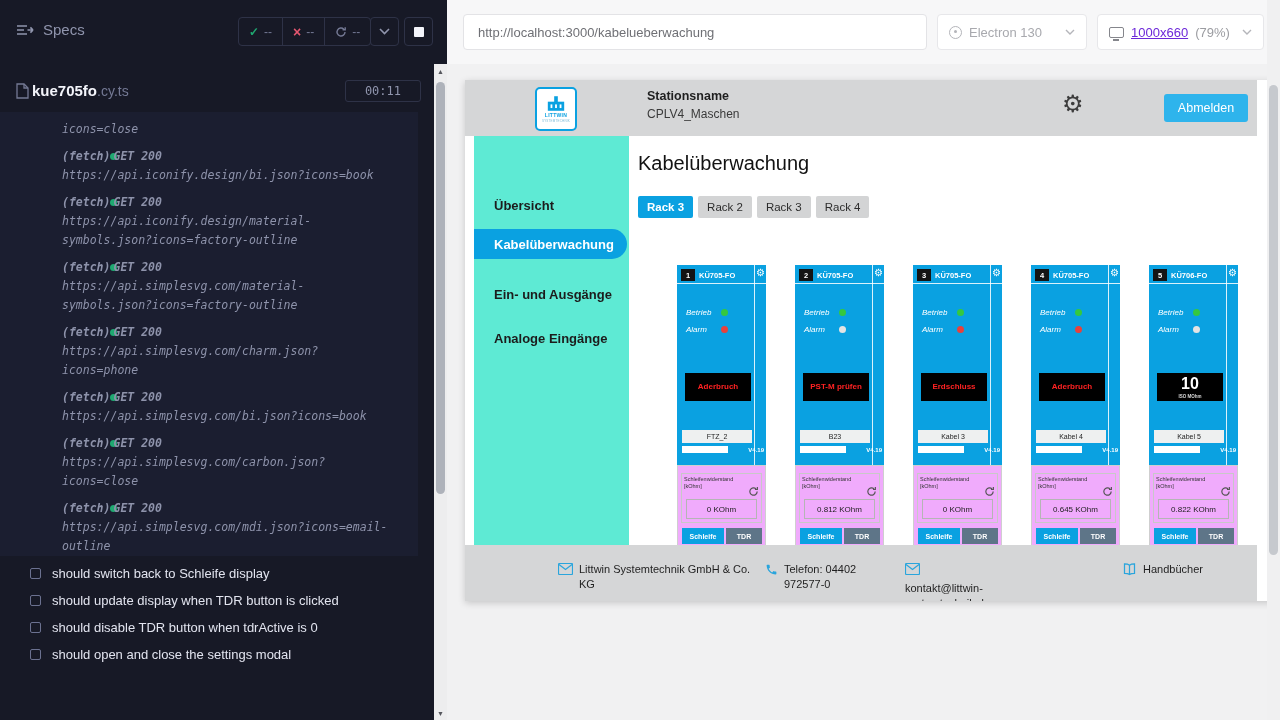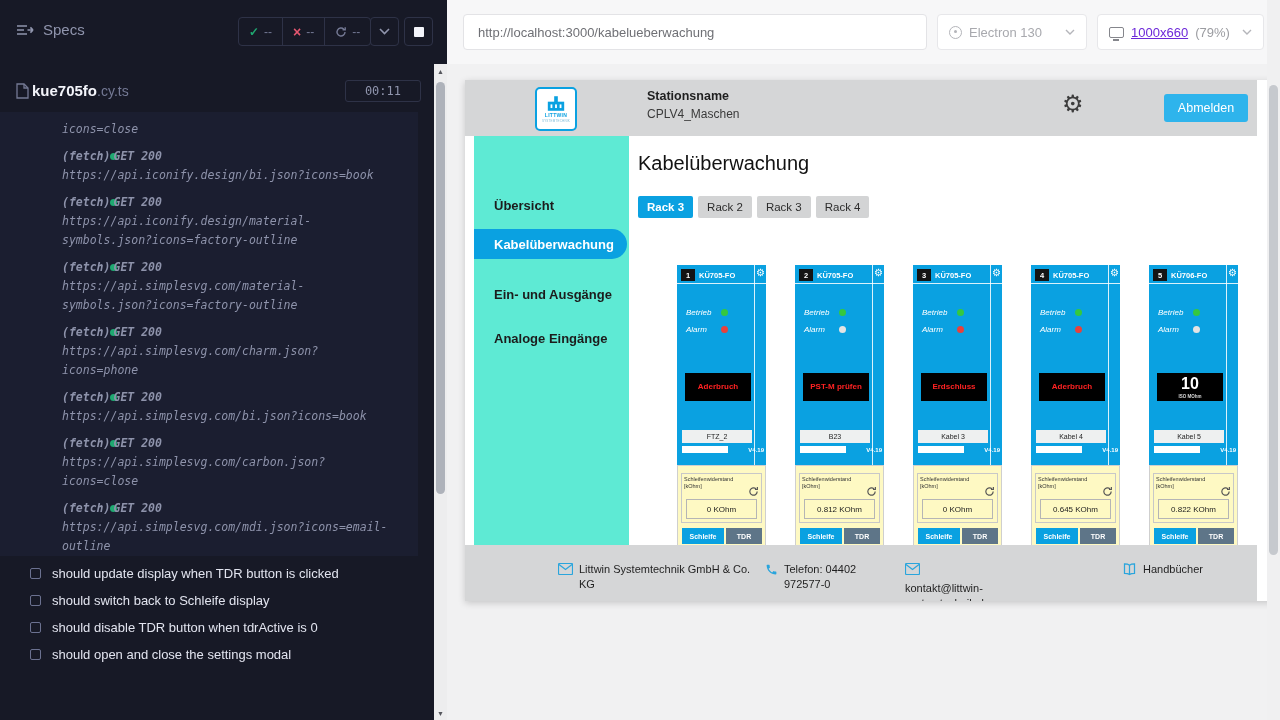--- a/index.html
+++ b/index.html
@@ -108,21 +108,21 @@
   .led.alarm-led.on { background:var(--led-red); }
   .card-status { position:absolute; left:8px; top:108px; width:66px; height:28px; background:#000; color:var(--status-red); font-size:8px; font-weight:bold;
                  display:flex; align-items:center; justify-content:center; text-align:center; padding:2px; line-height:1.15; }
   .card-status.iso { flex-direction:column; color:#fff; gap:1px; }
   .iso-big { font-size:16px; font-weight:bold; color:#fff; }
   .iso-sub { font-size:4.5px; color:#d8d8d8; }
   .card-cable { position:absolute; left:5px; top:165px; width:70px; height:13px; background:#eef0f0; color:#1e1e1e; font-size:7px;
                 display:flex; align-items:center; justify-content:center; }
   .card-substrip { position:absolute; left:5px; top:181px; width:46px; height:7px; background:#fff; }
   .card-version { position:absolute; right:2px; top:182px; color:#fff; font-size:6px; font-weight:bold; }
-  .card-lower { position:absolute; left:0; top:200px; width:89px; height:95px; background:#fef9c3; border:1px solid #cfcfcf; }
+  .card-lower { position:absolute; left:0; top:200px; width:89px; height:95px; background:#f0abfc; border:1px solid #cfcfcf; }
   .meas-box { position:absolute; left:3px; top:7px; width:81px; height:50px; border:1px solid #c8c8c8; }
   .meas-label { position:absolute; left:2px; top:2px; width:64px; font-size:5.5px; color:#333; line-height:1.3; }
   .card-refresh { position:absolute; right:2px; top:12px; color:#555; cursor:pointer; display:flex; }
   .value-box { position:absolute; left:4px; right:4px; bottom:3px; height:20px; border:1px solid #b5b5b5; display:flex; align-items:center; justify-content:center;
                font-size:8px; color:#222; }
   .card-btns { position:absolute; left:4px; top:62px; display:flex; gap:2px; }
   .cbtn { height:16px; display:flex; align-items:center; justify-content:center; color:#fff; font-size:7px; font-weight:bold; cursor:pointer; }
   .cbtn.schleife { width:42px; background:var(--brand-blue); }
   .cbtn.tdr { width:36px; background:var(--steel); }
 
@@ -245,25 +245,25 @@
           <span class="log-dot"></span>
           <span class="log-status">GET 200</span>
         </div>
       <div class="log-url">https://api.simplesvg.com/mdi.json?icons=email-outline</div>
     </div>
   </div>
 
   <div class="cy-tests">
     <div class="test-item">
       <span class="test-box"></span>
-      <span>should update display when TDR button is clicked</span>
+      <span>should switch back to Schleife display</span>
     </div>
     <div class="test-item">
       <span class="test-box"></span>
-      <span>should switch back to Schleife display</span>
+      <span>should update display when TDR button is clicked</span>
     </div>
     <div class="test-item">
       <span class="test-box"></span>
       <span>should disable TDR button when tdrActive is 0</span>
     </div>
     <div class="test-item">
       <span class="test-box"></span>
       <span>should open and close the settings modal</span>
     </div>
   </div>

